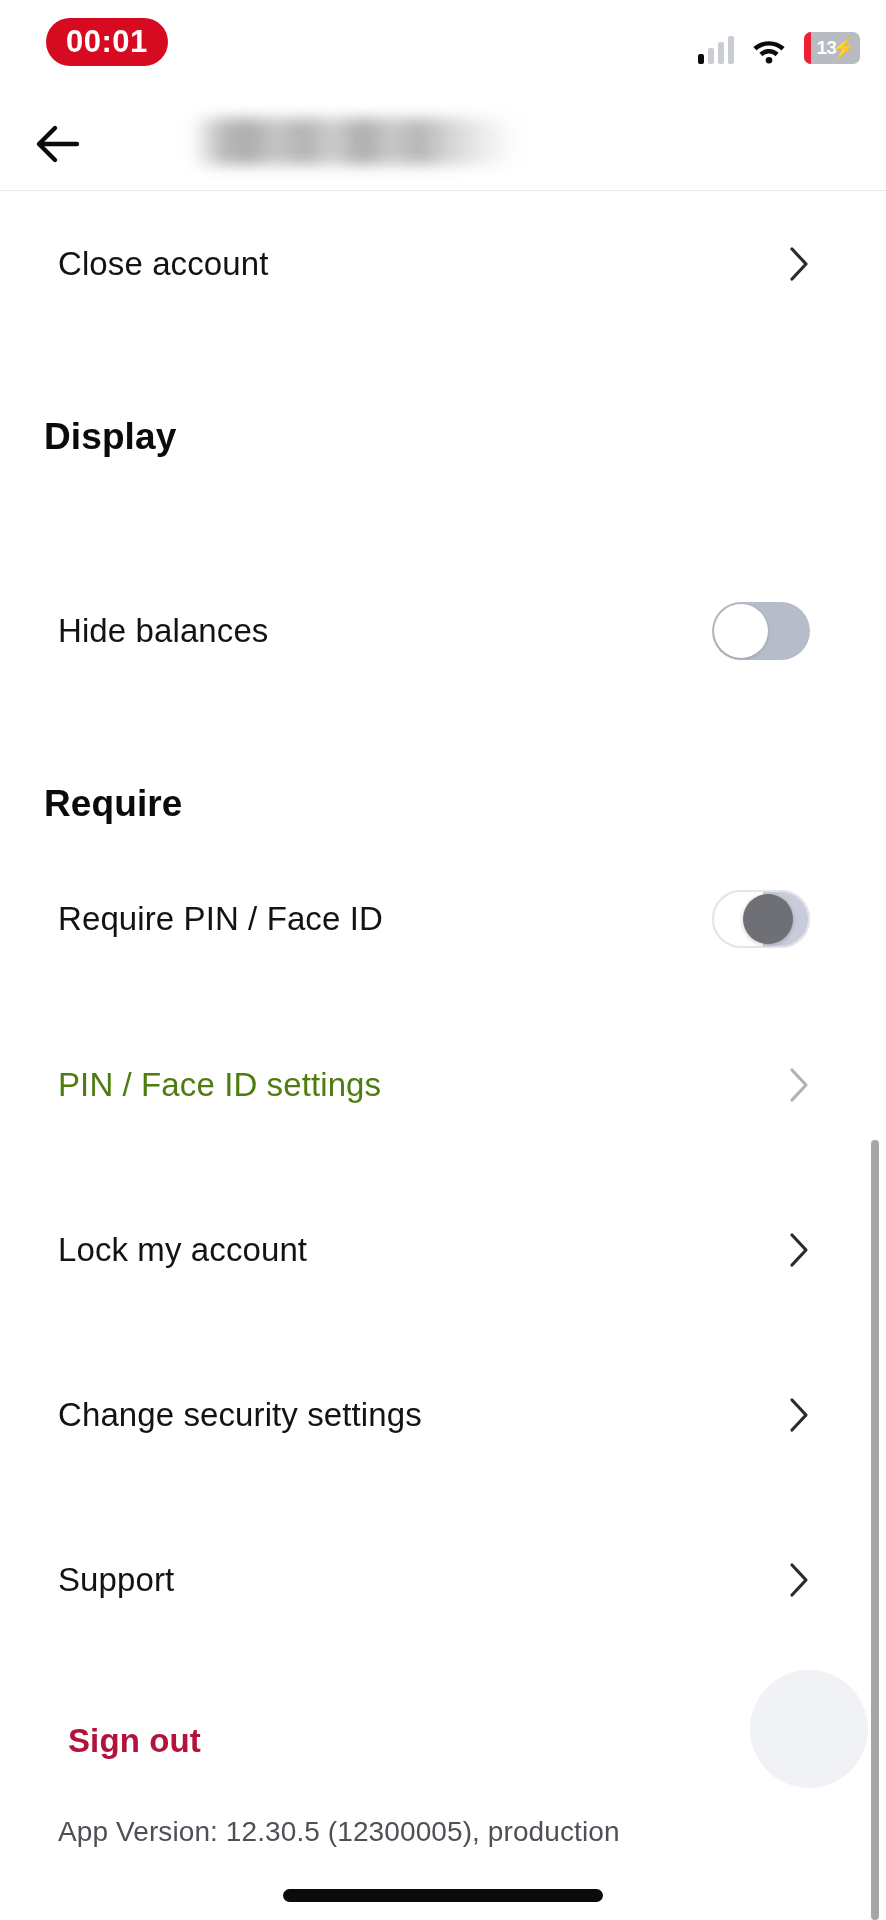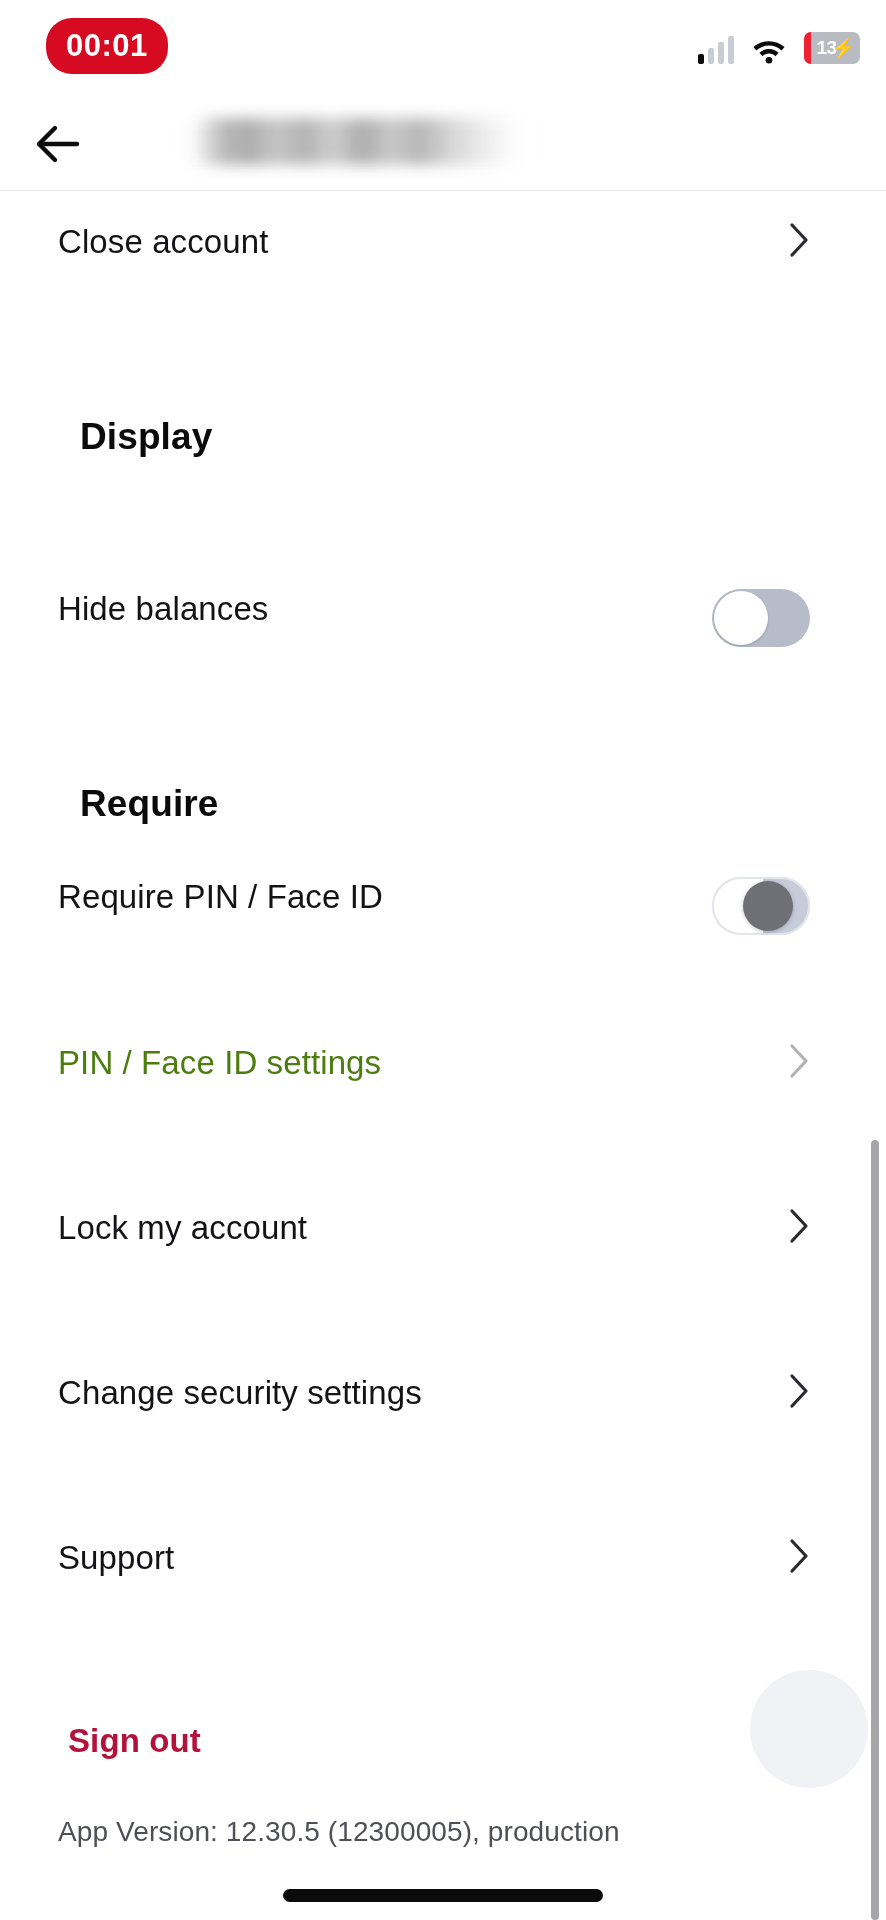--- a/index.html
+++ b/index.html
@@ -25,21 +25,21 @@
   .status-bar {
     position: relative;
     height: 96px;
     width: 100%;
   }
 
   .timer-pill {
     position: absolute;
     left: 46px;
     top: 18px;
-    height: 56px;
+    height: 48px;
     min-width: 118px;
     padding: 0 20px;
     border-radius: 26px;
     background: #d60a20;
     color: #ffffff;
     font-size: 31px;
     font-weight: bold;
     letter-spacing: 0.5px;
     display: flex;
     align-items: center;
@@ -180,20 +180,21 @@
 
   
   .content {
     position: relative;
     width: 100%;
   }
 
   .row {
     position: relative;
     display: flex;
+    align-items: center;
     justify-content: space-between;
     padding: 0 76px 0 58px;
     min-height: 84px;
     cursor: pointer;
     gap: 36px;
   }
 
   .row .label {
     font-size: 33px;
     color: #131316;
@@ -208,21 +209,21 @@
     width: 22px;
     height: 36px;
     flex: none;
   }
   .chev svg { display: block; }
 
   .section-title {
     font-size: 37px;
     font-weight: bold;
     color: #0b0b0c;
-    padding: 0 80px;
+    padding: 0 44px;
     letter-spacing: 0.1px;
   }
 
   
   .sp-close-top    { height: 31px; }
   .sp-after-close  { height: 110px; }
   .sp-after-display-h { height: 52px; }
   .sp-after-appearance { height: 79px; }
   .sp-after-hide   { height: 110px; }
   .sp-after-sec-h  { height: 52px; }

